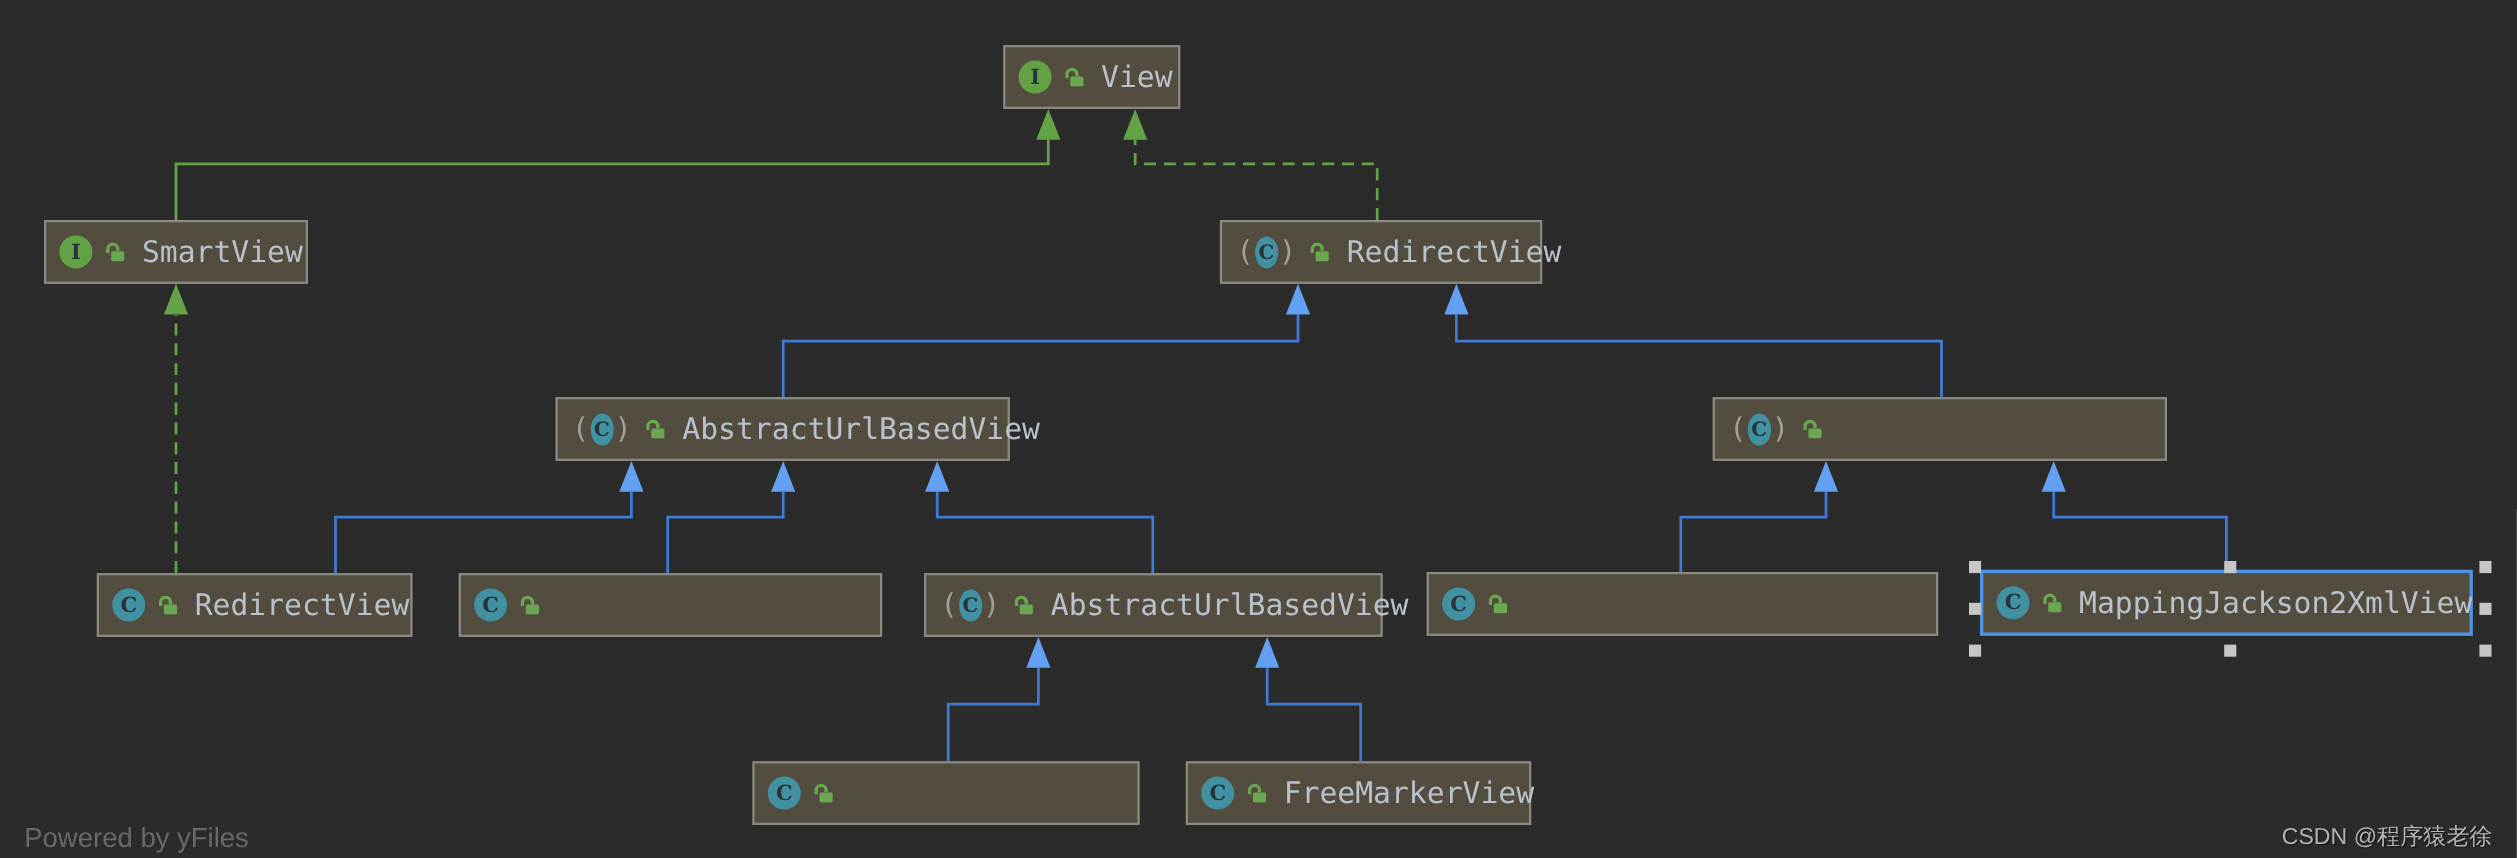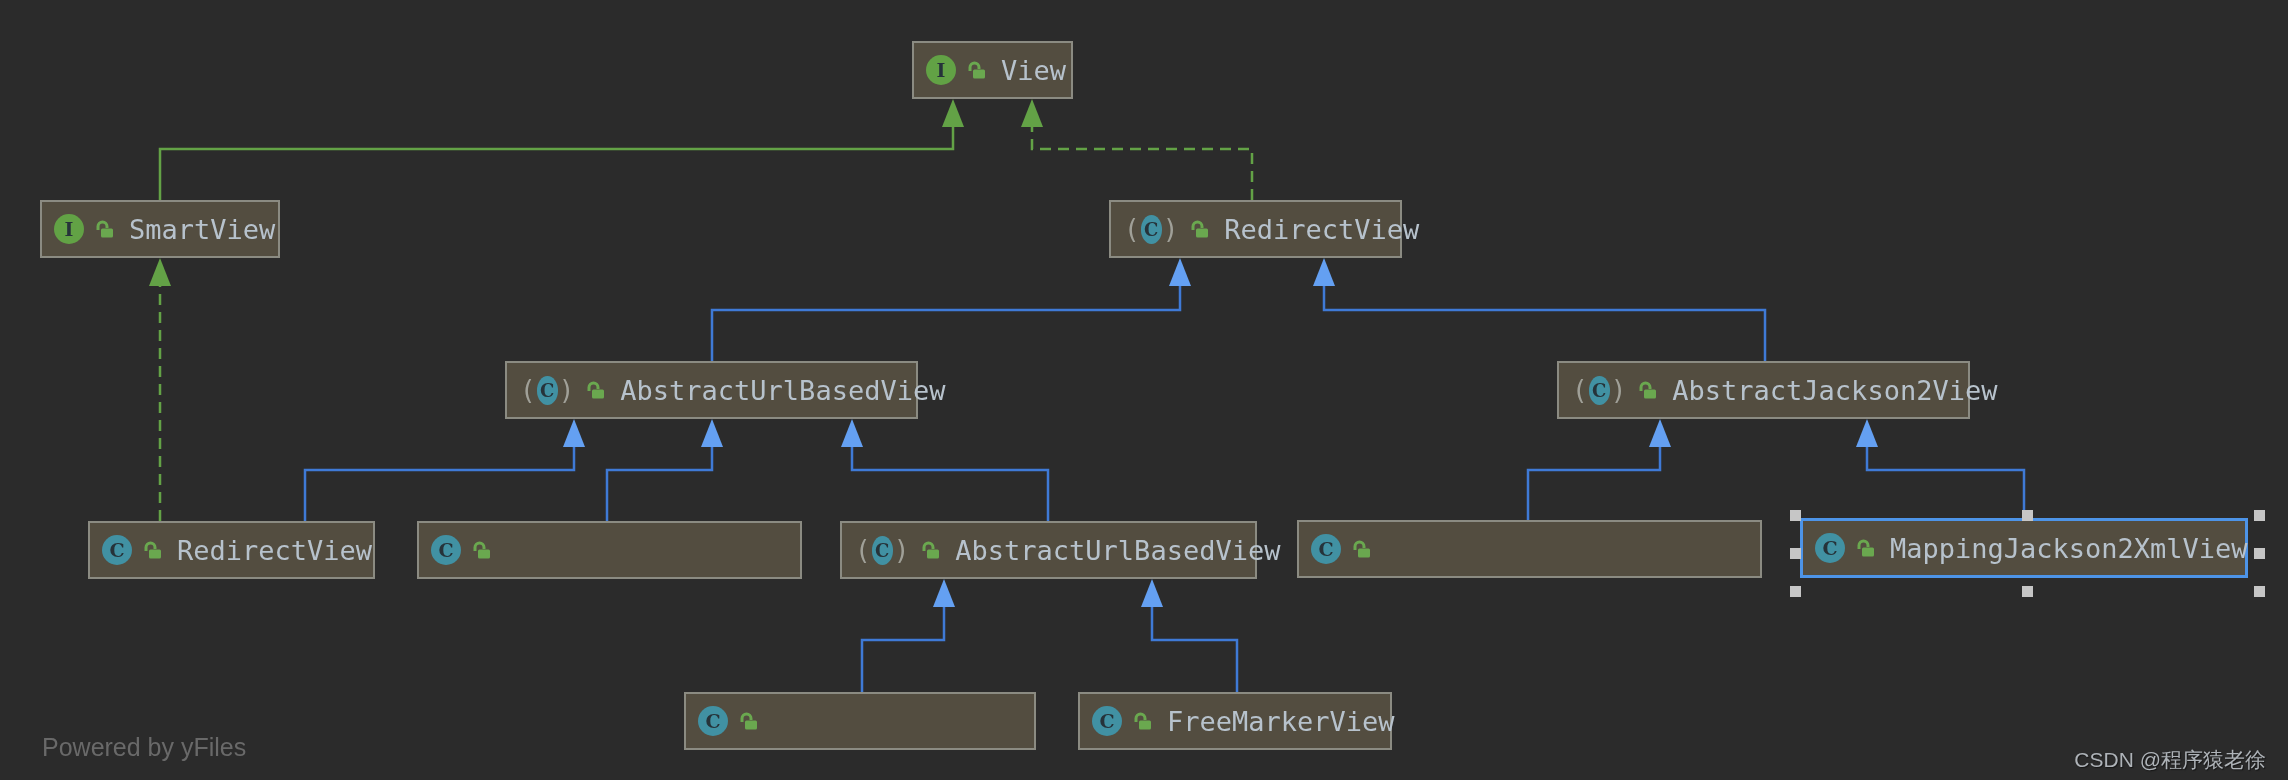--- a/index.html
+++ b/index.html
@@ -36,23 +36,22 @@
   .paren {
     font:26px "DejaVu Sans Mono", monospace;
     color:#a0a098; line-height:1; padding:0 1px;
   }
   .lock { margin-left:9px; flex:0 0 auto; display:flex; }
   .label { margin-left:14px;text-align:center; }
   .handle {
     position:absolute; width:11px; height:11px;
   }
   #powered-by {
-    position:absolute; left:22px; top:733px;
+    position:absolute; left:22px; top:748px;
     font:25px "Liberation Sans", sans-serif;
-    margin-left:20px;
   }
   #watermark {
     position:absolute; right:22px; top:746px;
     font:21px "Liberation Sans", sans-serif;
     text-shadow:1px 1px 1px #161616;
   }
 </style>
 </head>
 <body>
 
@@ -137,21 +136,20 @@
           <span class="paren">(</span>
           <span class="oval-icon" style="background:#4191a3">C</span>
           <span class="paren">)</span>
         </span>
         <span class="lock">
           <svg width="22" height="22" viewBox="0 0 22 22">
             <path d="M5 12 V8.5 a4.5 4.5 0 0 1 9 0 V10" fill="none" stroke="#6aa84f" stroke-width="3"></path>
             <rect x="8" y="10.5" width="12" height="9" rx="1.5" fill="#6aa84f"></rect>
           </svg>
         </span>
-        <span class="label">AbstractJackson2View</span>
       </div>
       <div class="node" style="left: 88px; top: 521px; width: 287px; height: 58px; background: rgb(83, 77, 64); color: rgb(183, 194, 204); border: 2px solid rgb(139, 139, 130);">
         <span class="circle-icon" style="background:#4191a3">C</span>
         <span class="lock">
           <svg width="22" height="22" viewBox="0 0 22 22">
             <path d="M5 12 V8.5 a4.5 4.5 0 0 1 9 0 V10" fill="none" stroke="#6aa84f" stroke-width="3"></path>
             <rect x="8" y="10.5" width="12" height="9" rx="1.5" fill="#6aa84f"></rect>
           </svg>
         </span>
         <span class="label">RedirectView</span>

